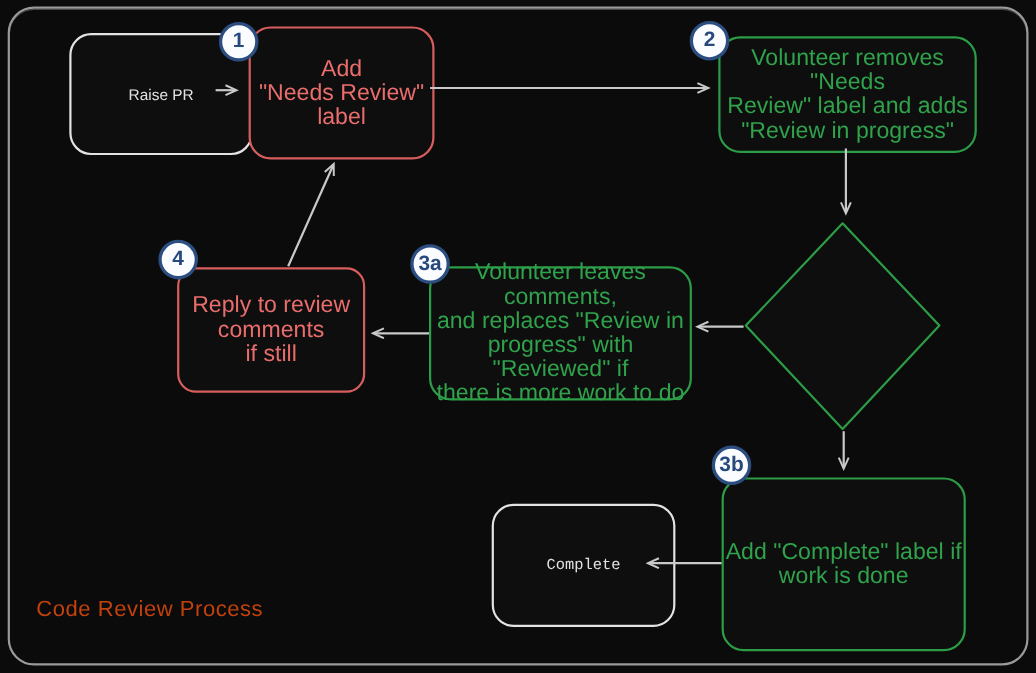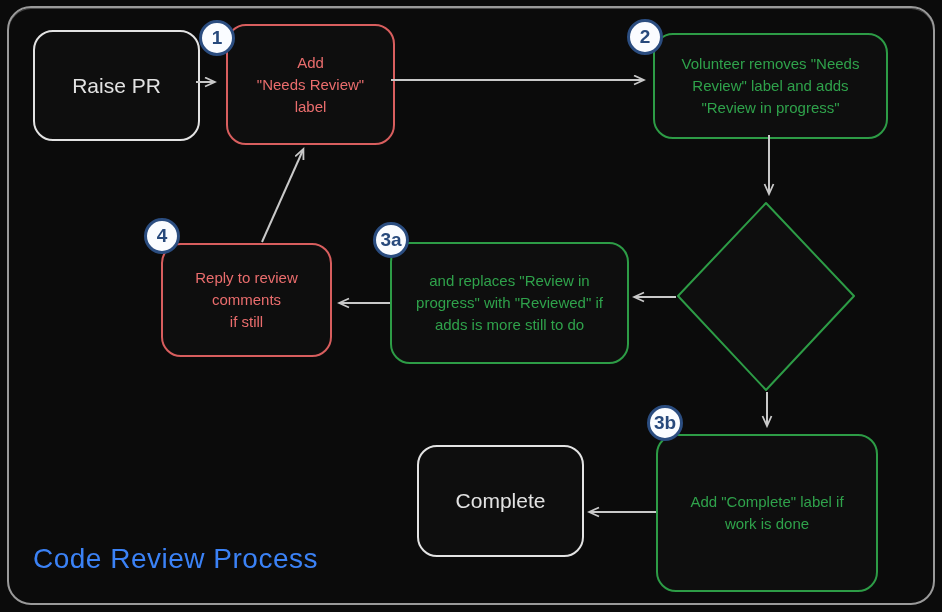--- a/index.html
+++ b/index.html
@@ -8,37 +8,37 @@
     font-family:"Liberation Sans",sans-serif;overflow:hidden;
   }
   .stage-border{
     position:absolute;left:7px;top:6px;width:924px;height:595px;
     border:2px solid #9a9a9a;border-radius:24px;
     box-shadow:inset 0 1px 0 rgba(255,255,255,.25);
   }
   .node{
     position:absolute;display:flex;flex-direction:column;align-items:center;
     justify-content:center;text-align:center;border-radius:20px;
-    background:#0e0e0e;line-height:22px;font-size:15px;
+    background:#0e0e0e;line-height:22px;font-size:21px;
   }
-  .node.neutral{border:2px solid #e3e3e3;color:#e2e2e2;font-size:21px;}
+  .node.neutral{border:2px solid #e3e3e3;color:#e2e2e2;font-size:14px;margin-left:30px;}
   .node.red{border:2px solid #d85e5e;color:#ea6d6d;}
   .node.green{border:2px solid #2d9c46;color:#2fa24b;}
   .badge{
     position:absolute;width:36px;height:36px;border-radius:50%;
     background:#fafcff;border:3px solid #2b4d80;box-sizing:border-box;
     color:#27497c;font-size:19px;font-weight:bold;display:flex;
     align-items:center;justify-content:center;z-index:5;
   }
   .diamond-text{
     position:absolute;left:674px;top:264px;width:184px;text-align:center;
     color:#2fa24b;font-size:13.5px;line-height:20px;
   }
   .title{
-    position:absolute;left:33px;top:543px;color:#3b82f6;font-size:28px;
+    position:absolute;left:33px;top:543px;color:#c2410c;font-size:20px;
     letter-spacing:.5px;
   }
   svg.overlay{position:absolute;left:0;top:0;z-index:2;}
   .line{display:block;}
 </style>
 </head>
 <body>
 
 <div class="canvas">
 
@@ -86,44 +86,45 @@
     <span>2</span>
   </div>
 
   <div class="diamond-text">
     <span class="line">Volunteer:</span>
     <span class="line">Is there more for</span>
     <span class="line">the trainee to do?</span>
   </div>
 
   <div class="node green" style="left:390px;top:242px;width:235px;height:118px;">
+    <span class="line">Volunteer leaves comments,</span>
     <span class="line">and replaces "Review in</span>
     <span class="line">progress" with "Reviewed" if</span>
-    <span class="line">adds is more still to do</span>
+    <span class="line">there is more work to do</span>
   </div>
   <div class="badge" style="left:373px;top:222px;">
     <span>3a</span>
   </div>
 
-  <div class="node red" style="left:161px;top:243px;width:167px;height:110px;">
+  <div class="node red" style="left:161px;top:243px;width:167px;height:110px;border-radius:17px;">
     <span class="line">Reply to review</span>
     <span class="line">comments</span>
     <span class="line">if still</span>
   </div>
   <div class="badge" style="left:144px;top:218px;">
     <span>4</span>
   </div>
 
   <div class="node green" style="left:656px;top:434px;width:218px;height:154px;">
     <span class="line">Add "Complete" label if</span>
     <span class="line">work is done</span>
   </div>
   <div class="badge" style="left:647px;top:405px;justify-content:center;">
     <span>3b</span>
   </div>
 
-  <div class="node neutral" style="left:417px;top:445px;width:163px;height:108px;">
+  <div class="node neutral" style="left:417px;top:458px;width:163px;height:108px;font-family:Liberation Mono, monospace;">
     <span class="line">Complete</span>
   </div>
 
   <div class="title">Code Review Process</div>
 
 </div>
 
 </body></html>

